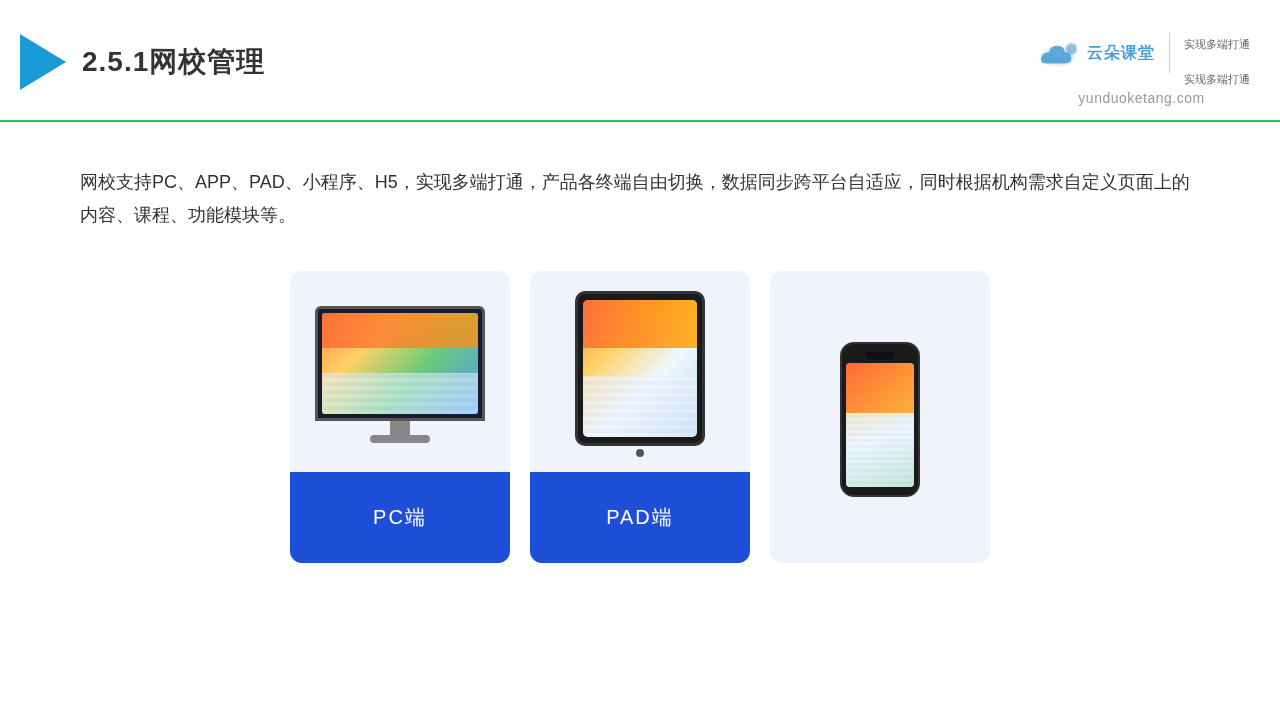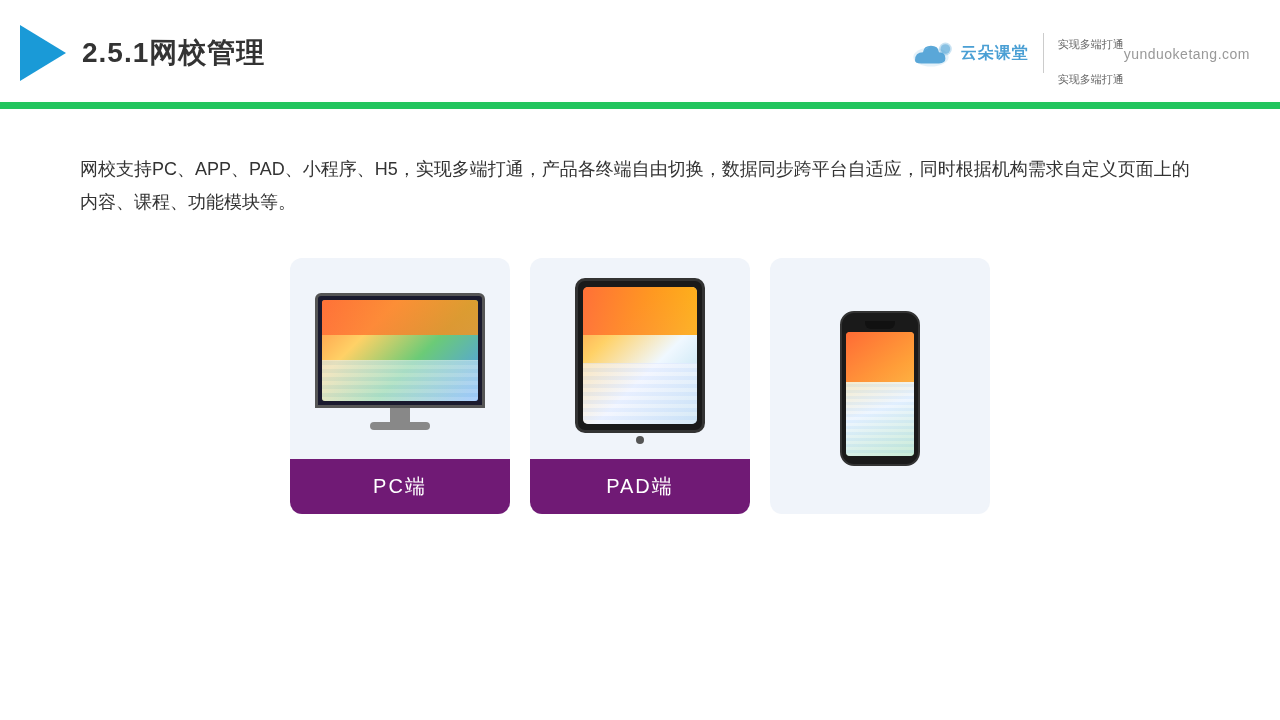--- a/index.html
+++ b/index.html
@@ -11,21 +11,21 @@
       overflow: hidden;
       position: relative;
     }
 
     
     .header {
       display: flex;
       align-items: center;
       justify-content: space-between;
       padding: 18px 30px 14px 20px;
-      border-bottom: 7px solid #22c55e;
+      border-bottom: 2px solid #22c55e;
     }
     .header-left {
       display: flex;
       align-items: center;
       gap: 16px;
     }
     .logo-triangle {
       width: 0;
       height: 0;
       border-top: 28px solid transparent;
@@ -33,20 +33,21 @@
       border-left: 46px solid #1a9ad7;
     }
     .page-title {
       font-size: 28px;
       font-weight: 600;
       color: #333;
       letter-spacing: 1px;
     }
     .header-right {
       display: flex;
+      flex-direction: column;
       align-items: center;
     }
     .cloud-logo {
       display: flex;
       align-items: center;
       gap: 6px;
     }
     .cloud-icon-svg {
       width: 48px;
       height: 32px;
@@ -94,26 +95,26 @@
       flex: 1;
       display: flex;
       align-items: center;
       justify-content: center;
       padding: 20px 15px 15px 15px;
       min-height: 200px;
       position: relative;
     }
 
     .card-label {
-      background: #701a75;
+      background: #1d4ed8;
       color: white;
       font-size: 20px;
       font-weight: 500;
       text-align: center;
-      padding: 14px 10px;
+      padding: 32px 10px;
       border-radius: 0 0 8px 8px;
       letter-spacing: 2px;
     }
 
     
     
     .monitor {
       display: flex;
       flex-direction: column;
       align-items: center;

